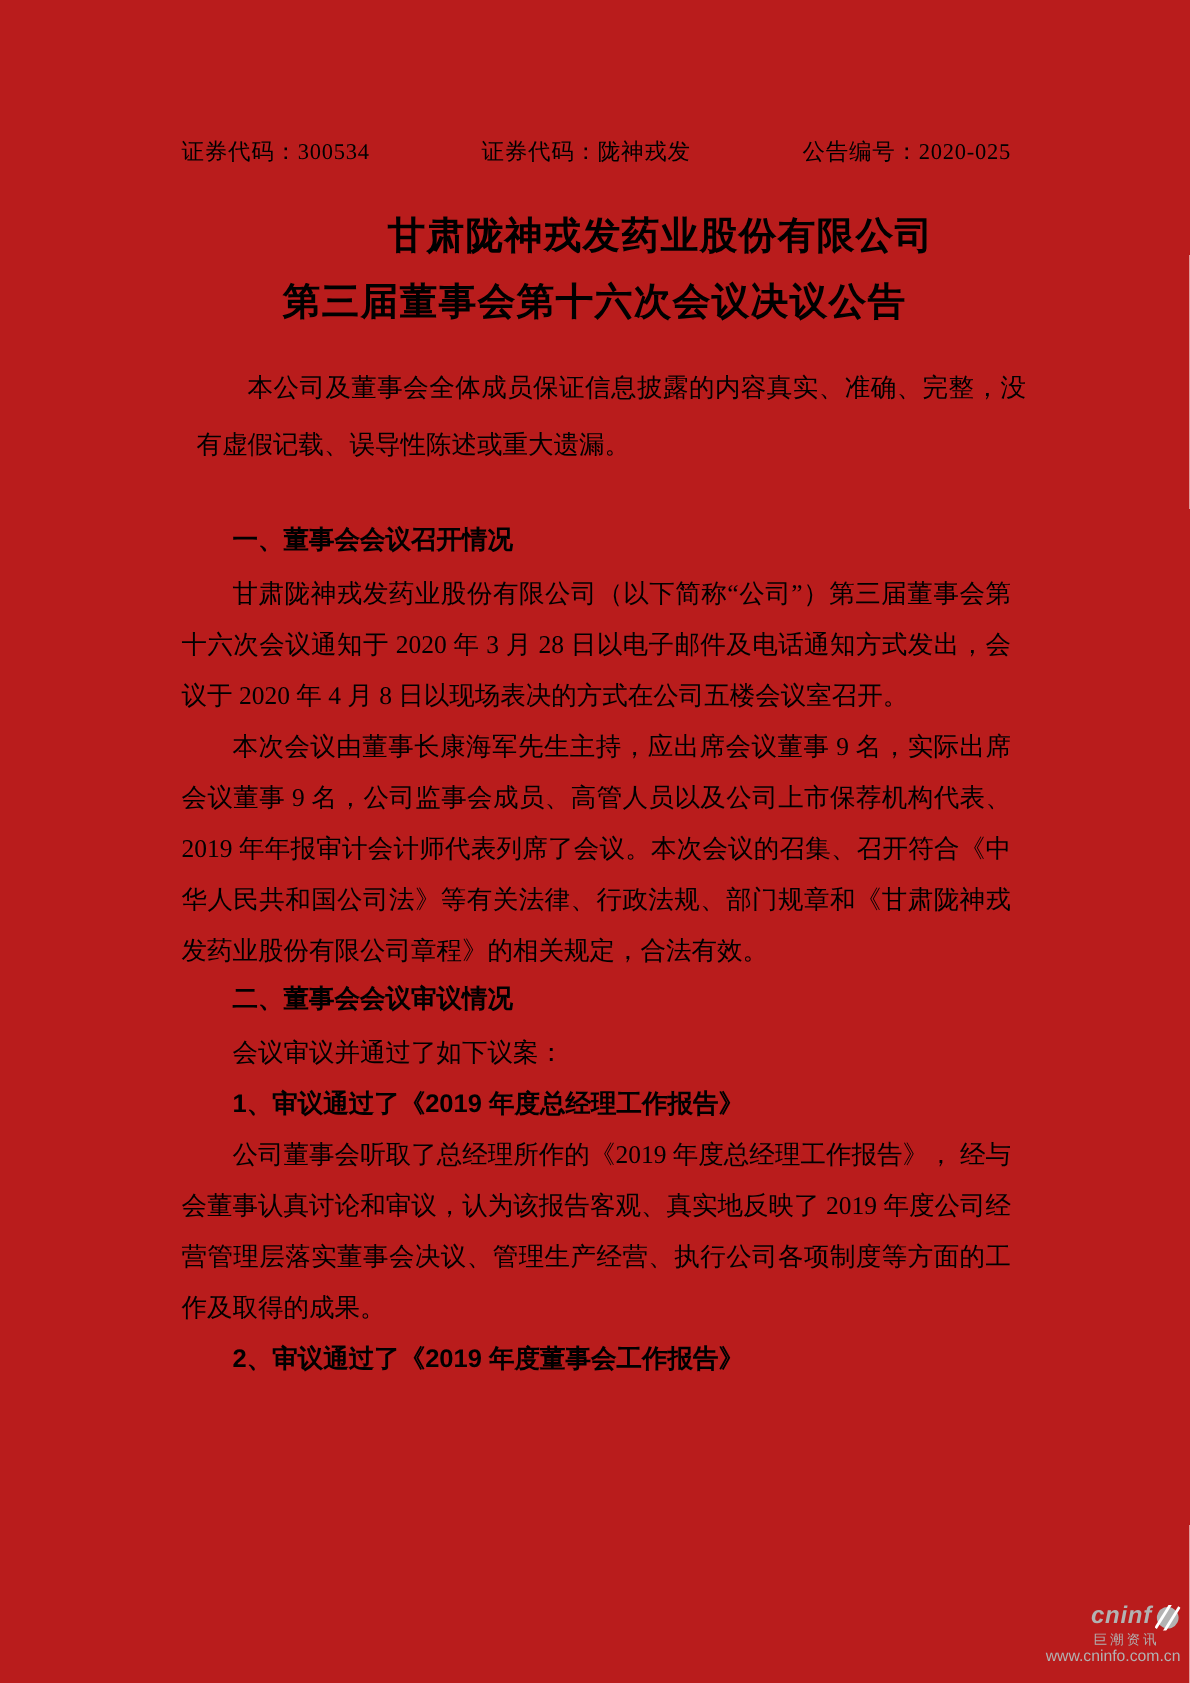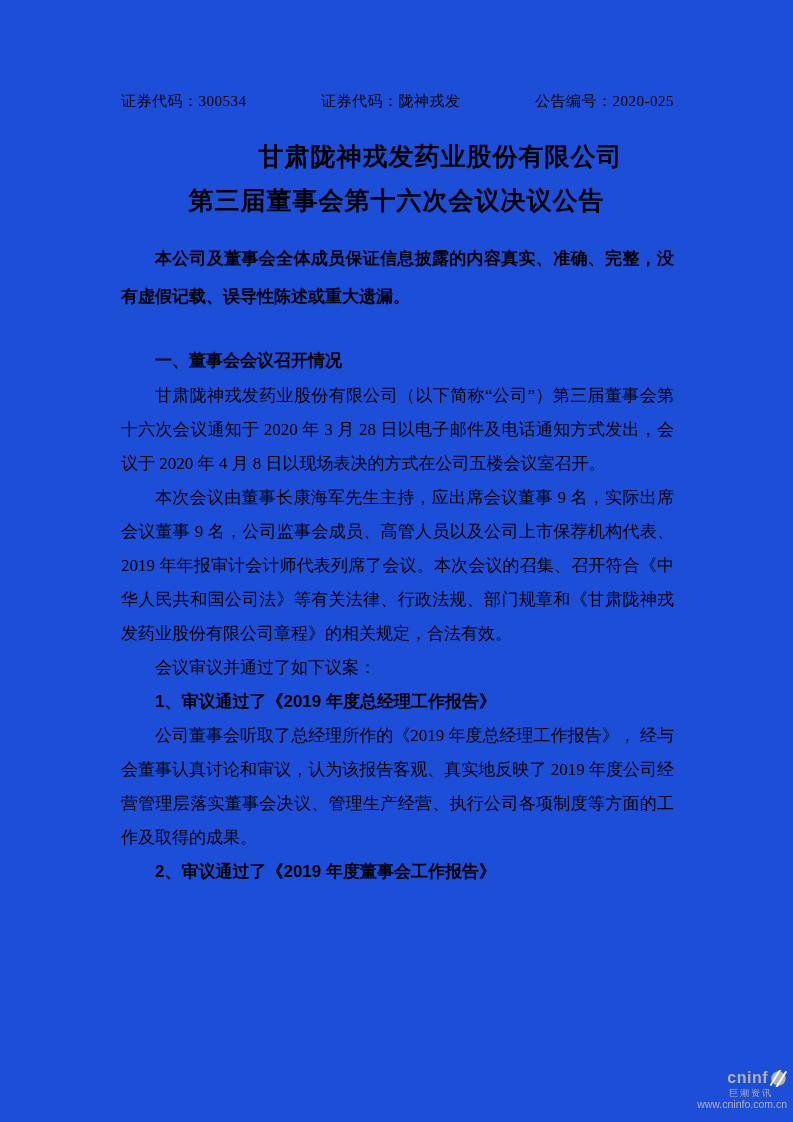--- a/index.html
+++ b/index.html
@@ -4,21 +4,21 @@
 <style>
   html, body {
     margin: 0;
     padding: 0;
     background: #ffffff;
   }
   .page {
     position: relative;
     width: 793px;
     height: 1122px;
-    background: #1d4ed8;
+    background: #b91c1c;
     overflow: hidden;
     font-family: "Liberation Serif", "DejaVu Serif", serif;
     color: #000000;
   }
   .header-row {
     position: absolute;
     top: 92px;
     left: 121px;
     width: 553px;
     display: flex;
@@ -36,24 +36,24 @@
     font-weight: bold;
     letter-spacing: 1px;
     margin: 0;
     font-family: "Liberation Sans", "DejaVu Sans", sans-serif;
   }
   .doc-title.line1 { top: 140px; padding-left: 44px; }
   .doc-title.line2 { top: 184px; }
   .notice {
     position: absolute;
     top: 240px;
-    left: 121px;
+    left: 131px;
     width: 553px;
     font-size: 17px;
-    font-weight: bold;
+    font-weight: normal;
     line-height: 38px;
     text-indent: 2em;
     text-align: justify;
     margin: 0;
     font-family: "Liberation Sans", "DejaVu Sans", sans-serif;
   }
   .body-flow {
     position: absolute;
     top: 345px;
     left: 121px;
@@ -86,20 +86,21 @@
     line-height: 1.15;
   }
   .watermark .brand-line {
     display: flex;
     align-items: center;
     justify-content: flex-end;
     gap: 2px;
     font-size: 16px;
     font-weight: bold;
     letter-spacing: 0.5px;
+    font-style: italic;
   }
   .watermark .brand-cn {
     font-size: 9px;
     letter-spacing: 2px;
     margin-right: 14px;
   }
   .watermark .url {
     font-size: 10.5px;
   }
   .logo-swirl {
@@ -121,20 +122,21 @@
 
   <div class="doc-title line1">甘肃陇神戎发药业股份有限公司</div>
   <div class="doc-title line2">第三届董事会第十六次会议决议公告</div>
 
   <p class="notice">本公司及董事会全体成员保证信息披露的内容真实、准确、完整，没有虚假记载、误导性陈述或重大遗漏。</p>
 
   <div class="body-flow">
     <p class="sec-heading">一、董事会会议召开情况</p>
     <p>甘肃陇神戎发药业股份有限公司（以下简称“公司”）第三届董事会第十六次会议通知于 2020 年 3 月 28 日以电子邮件及电话通知方式发出，会议于 2020 年 4 月 8 日以现场表决的方式在公司五楼会议室召开。</p>
     <p>本次会议由董事长康海军先生主持，应出席会议董事 9 名，实际出席会议董事 9 名，公司监事会成员、高管人员以及公司上市保荐机构代表、2019 年年报审计会计师代表列席了会议。本次会议的召集、召开符合《中华人民共和国公司法》等有关法律、行政法规、部门规章和《甘肃陇神戎发药业股份有限公司章程》的相关规定，合法有效。</p>
+    <p class="sec-heading">二、董事会会议审议情况</p>
     <p>会议审议并通过了如下议案：</p>
     <p class="item-heading">1、审议通过了《2019 年度总经理工作报告》</p>
     <p>公司董事会听取了总经理所作的《2019 年度总经理工作报告》， 经与会董事认真讨论和审议，认为该报告客观、真实地反映了 2019 年度公司经营管理层落实董事会决议、管理生产经营、执行公司各项制度等方面的工作及取得的成果。</p>
     <p class="item-heading">2、审议通过了《2019 年度董事会工作报告》</p>
   </div>
 
   <div class="watermark">
     <div class="brand-line">
       <span>cninf</span>
       <span class="logo-swirl">

